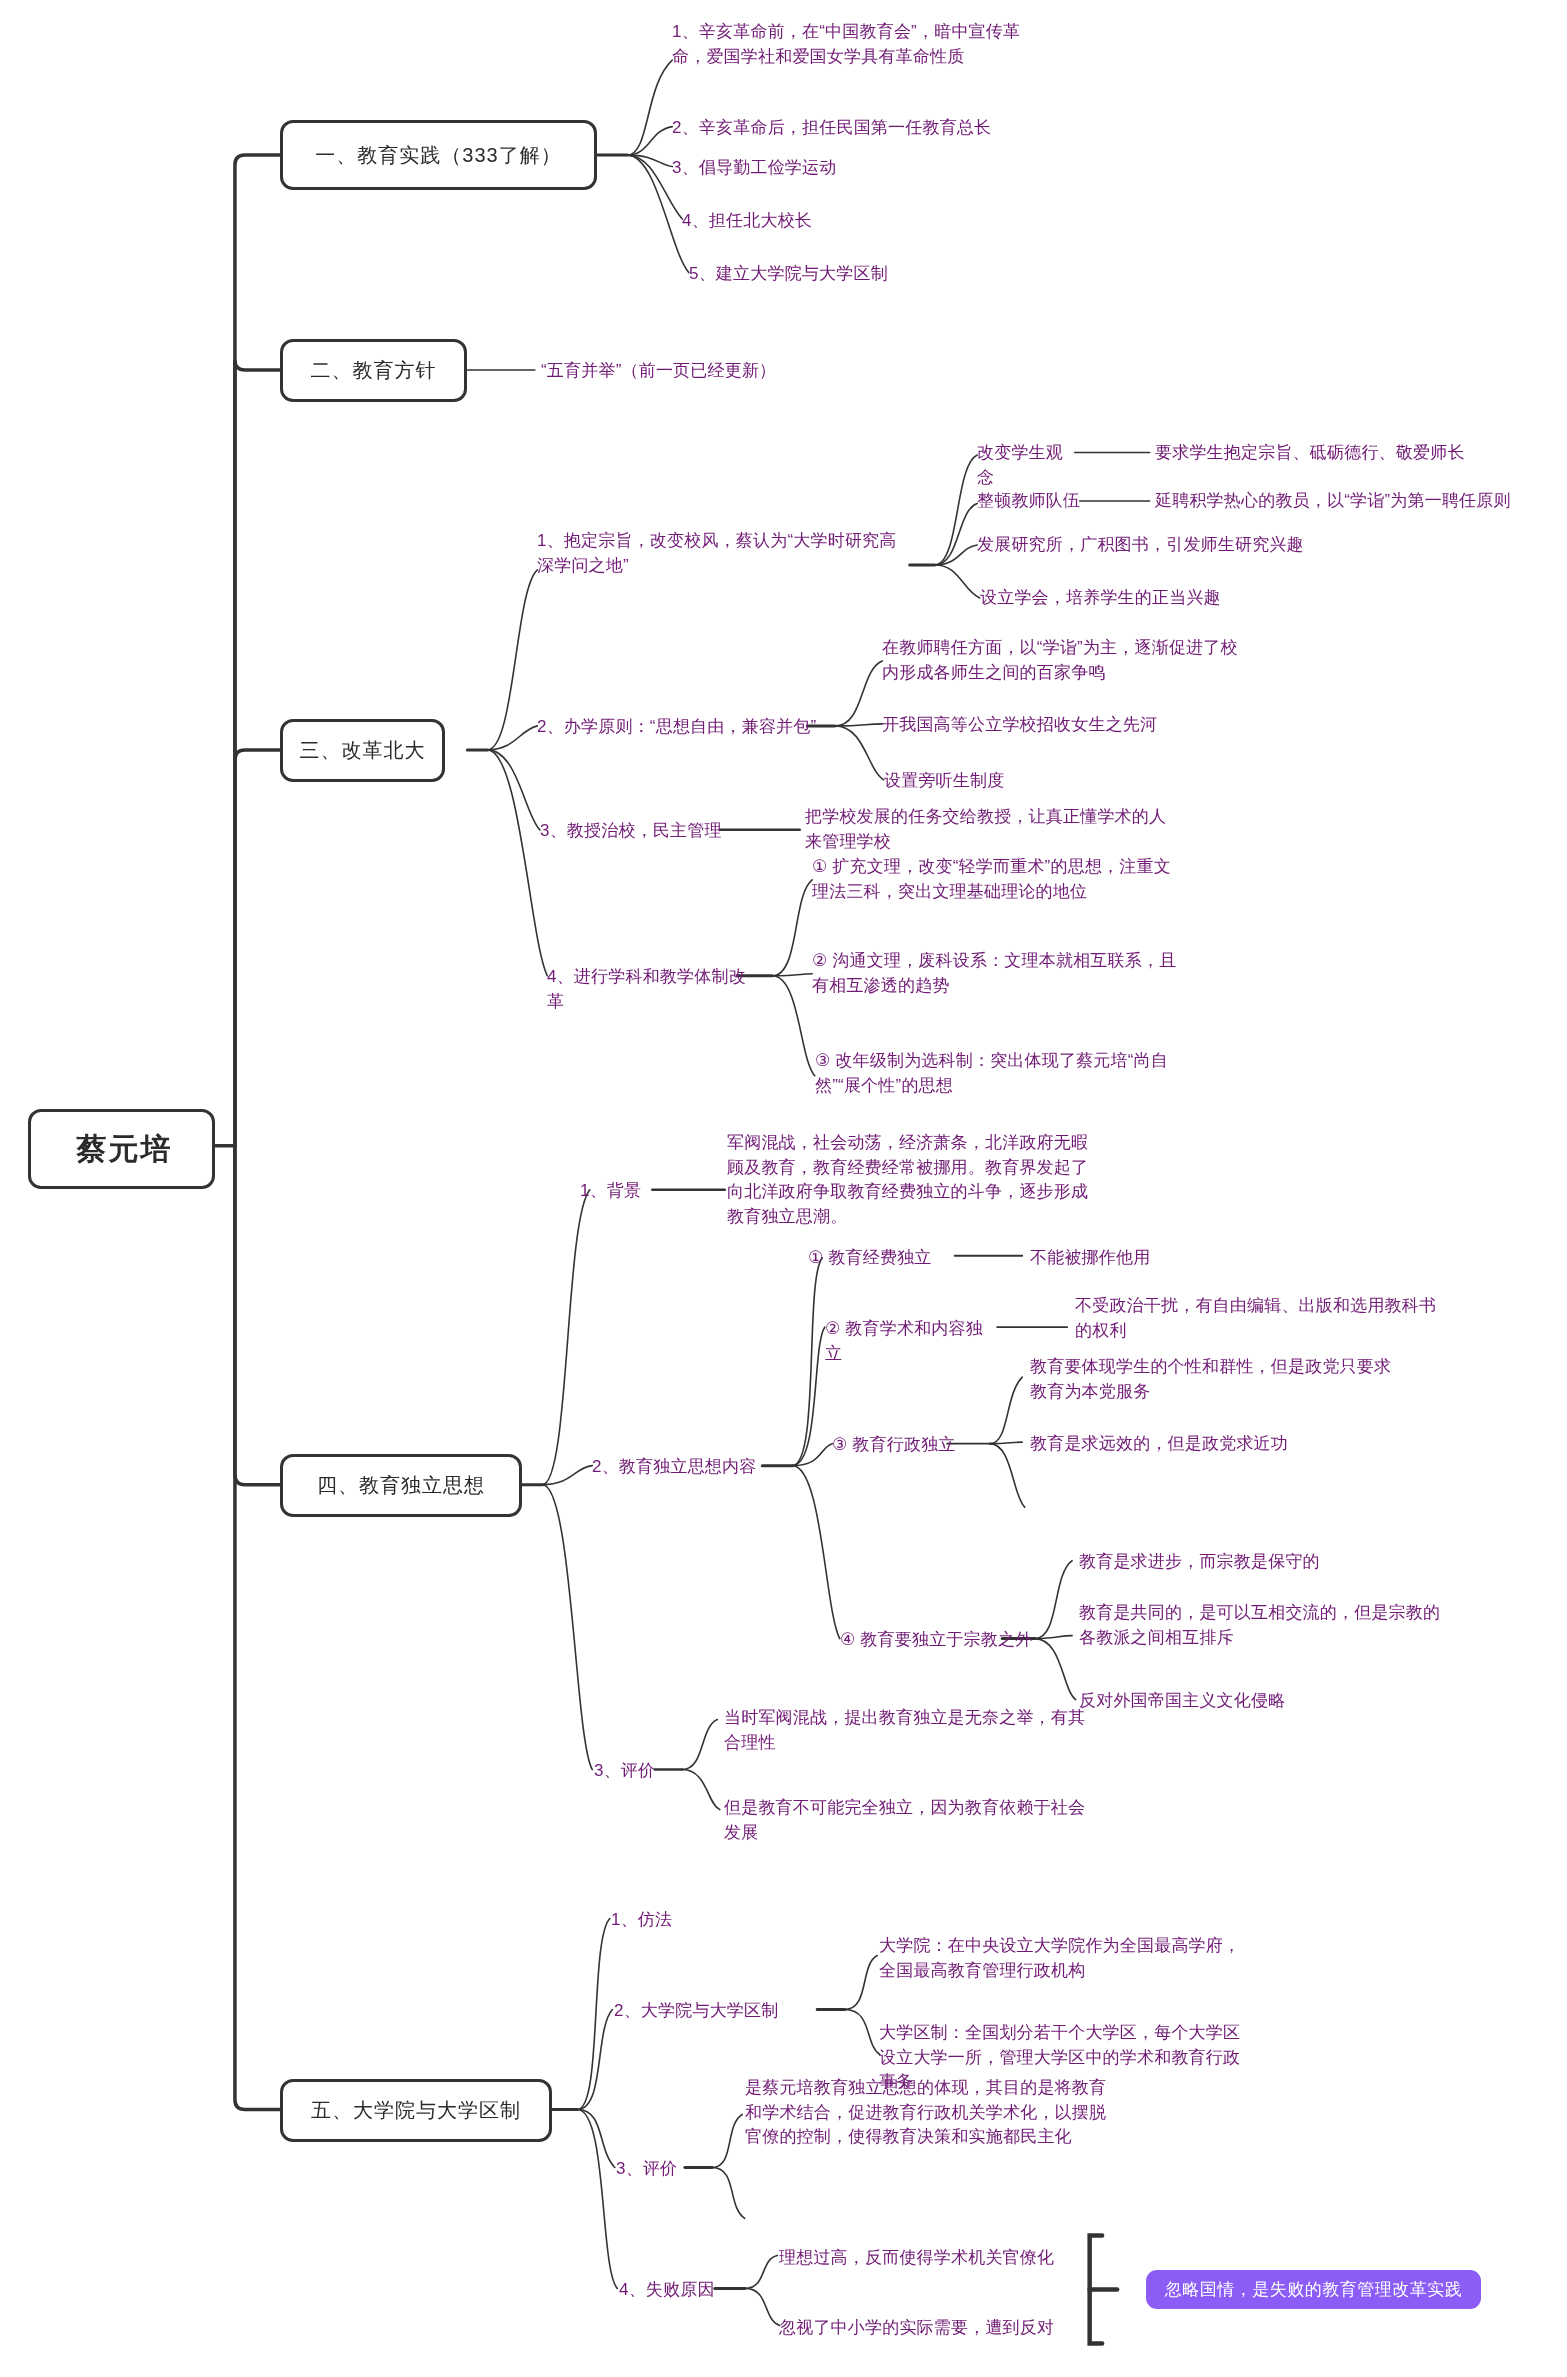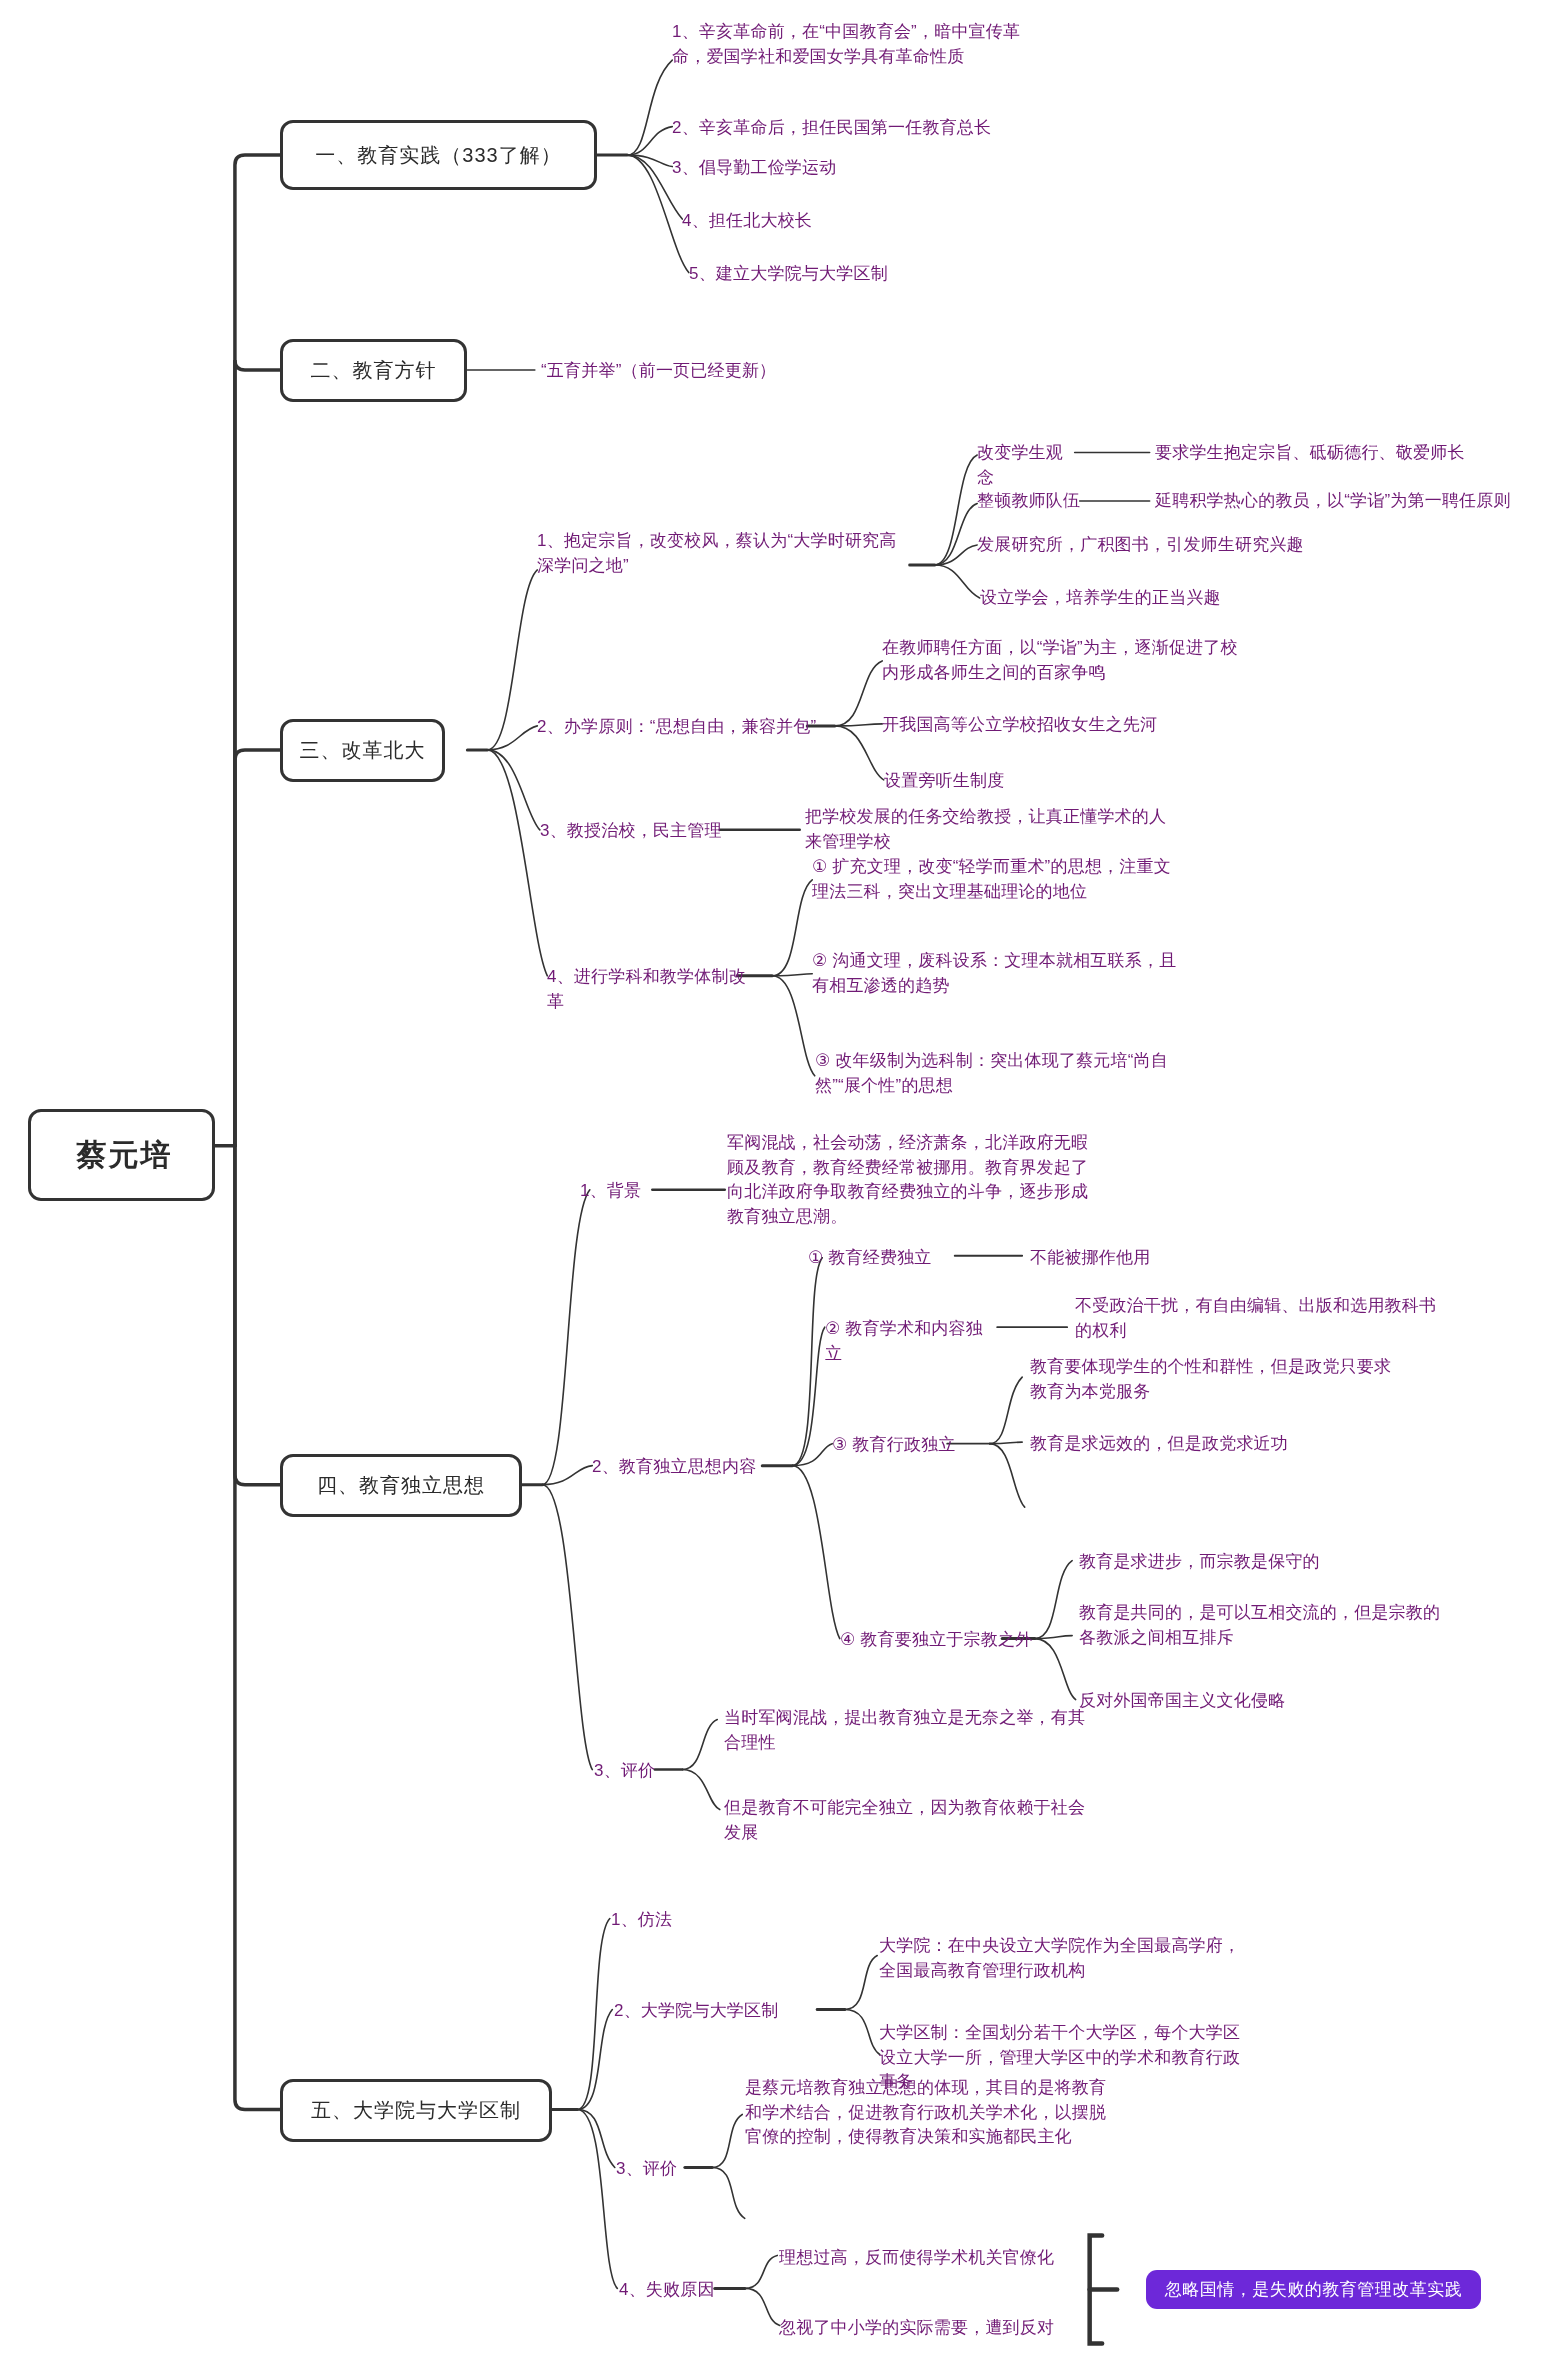--- a/index.html
+++ b/index.html
@@ -32,21 +32,21 @@
     font-weight:bold;
     letter-spacing:2px;
   }
   .branch{
     font-size:20px;
     letter-spacing:1px;
   }
   .badge{
     position:absolute;
     box-sizing:border-box;
-    background:#6d28d9;
+    background:#8b5cf6;
     color:#ffffff;
     border-radius:11px;
     font-size:17px;
     display:flex;align-items:center;justify-content:center;
     padding:0 13px;
     letter-spacing:0.5px;
   }
 
   
   .leaf{
@@ -156,21 +156,21 @@
 
       <path d="M1430 4578 L1490 4578" stroke-width="6"></path>
       <path d="M1490 4578 C1535 4578 1520 4520 1555 4512" stroke-width="3.2"></path>
       <path d="M1490 4578 C1540 4578 1525 4640 1560 4652" stroke-width="3.2"></path>
 
       <path d="M2205 4472 L2180 4472 L2180 4688 L2205 4688" stroke-width="9"></path>
       <path d="M2180 4580 L2235 4580" stroke-width="9"></path>
     </g>
   </svg>
 
-  <div class="boxnode root" style="left:27.5px;top:1109px;width:187px;height:92px;padding-left:7px;">
+  <div class="boxnode root" style="left:27.5px;top:1109px;width:187px;height:80px;padding-left:7px;">
     <span>蔡元培</span>
   </div>
 
   <div class="boxnode branch" style="left:280px;top:120px;width:317px;height:70px;">
     <span>一、教育实践（333了解）</span>
   </div>
 
   <div class="leaf" style="left:672px;top:20px;width:385px;">1、辛亥革命前，在“中国教育会”，暗中宣传革
 命，爱国学社和爱国女学具有革命性质</div>
   <div class="leaf" style="left:672px;top:116px;width:450px;">2、辛亥革命后，担任民国第一任教育总长</div>

